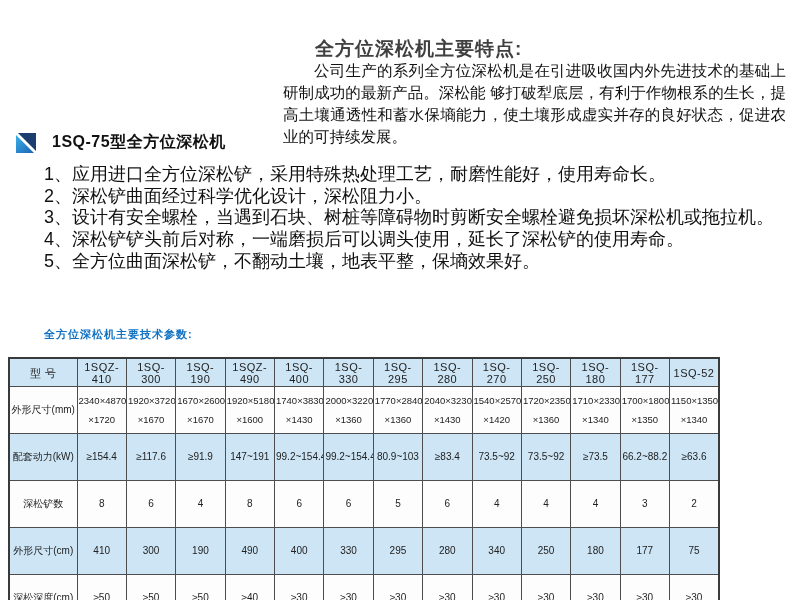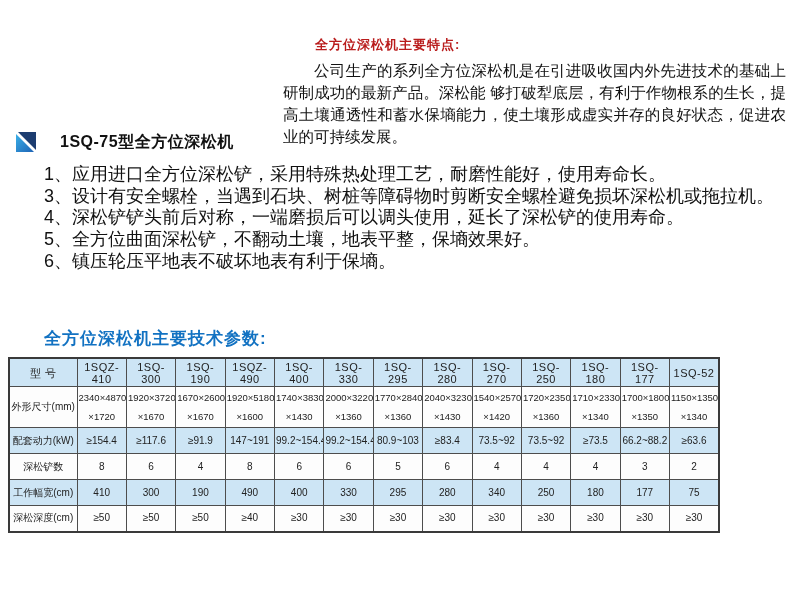--- a/index.html
+++ b/index.html
@@ -6,45 +6,45 @@
   body{
     width:800px;height:600px;
     background:#ffffff;
     font-family:"Liberation Sans","DejaVu Sans",sans-serif;
     color:#1a1a1a;
     position:relative;
     overflow:hidden;
   }
   .features-title{
     position:absolute;left:315px;top:36px;
-    font-size:13px;font-weight:bold;color:#b91c1c;
+    font-size:19px;font-weight:bold;color:#404040;
     letter-spacing:1px;
   }
   .intro{
     position:absolute;left:283px;top:60px;width:503px;
     font-size:15.5px;line-height:22px;
     text-indent:2em;text-align:justify;
     color:#111;
   }
   .model-heading{
     position:absolute;left:16px;top:132px;
-    display:flex;align-items:flex-start;gap:24px;
+    display:flex;align-items:center;gap:16px;
   }
   .model-heading .txt{
     font-size:16px;font-weight:bold;color:#111;letter-spacing:0.5px;
   }
   .logo{width:20px;height:20px;display:block;}
   .feature-list{
     position:absolute;left:44px;top:164px;width:744px;
     margin:0;padding:0;list-style:none;
     font-size:18px;line-height:21.7px;color:#111;
   }
   .params-title{
     position:absolute;left:44px;top:327px;
-    font-size:17px;font-weight:bold;color:#1272c2;
+    font-size:11px;font-weight:bold;color:#1272c2;
     letter-spacing:1px;
   }
   table.specs{
     position:absolute;left:8px;top:357px;width:712px;
     border-collapse:collapse;table-layout:fixed;
     border:2px solid #3a3a3a;
     background:#fdfdfd;
   }
   table.specs th,table.specs td{
     border:1px solid #4d4d4d;
@@ -55,21 +55,21 @@
     overflow:hidden;
   }
   table.specs thead th{
     background:#cde5f5;font-size:11px;height:25px;letter-spacing:0.5px;
   }
   table.specs tbody tr{height:26px;}
   table.specs tbody tr:nth-child(even){background:#cde5f5;}
   table.specs tbody tr.row-dims{height:38px;}
   table.specs tbody tr.row-dims td{font-size:9.5px;line-height:19px;}
   table.specs tbody tr.row-structure td{font-size:9px;}
-  table.specs th.rowlabel{font-size:10px;padding:1px 0;}
+  table.specs th.rowlabel{font-size:10px;padding:17px 0;}
   col.labelcol{width:68px;}
 </style>
 </head>
 <body>
 
 <div class="features-title">全方位深松机主要特点:</div>
 
 <div class="intro">公司生产的系列全方位深松机是在引进吸收国内外先进技术的基础上研制成功的最新产品。深松能 够打破犁底层，有利于作物根系的生长，提高土壤通透性和蓄水保墒能力，使土壤形成虚实并存的良好状态，促进农业的可持续发展。</div>
 
 <div class="model-heading">
@@ -81,24 +81,24 @@
       </linearGradient>
     </defs>
     <polygon points="2,0 20,0 20,18" fill="#1c3d70"></polygon>
     <polygon points="0,2 18,20 0,20" fill="url(#lg)"></polygon>
   </svg>
   <span class="txt">1SQ-75型全方位深松机</span>
 </div>
 
 <ul class="feature-list">
   <li>1、应用进口全方位深松铲，采用特殊热处理工艺，耐磨性能好，使用寿命长。</li>
+  <li>2、深松铲曲面经过科学优化设计，深松阻力小。</li>
   <li>3、设计有安全螺栓，当遇到石块、树桩等障碍物时剪断安全螺栓避免损坏深松机或拖拉机。</li>
   <li>4、深松铲铲头前后对称，一端磨损后可以调头使用，延长了深松铲的使用寿命。</li>
   <li>5、全方位曲面深松铲，不翻动土壤，地表平整，保墒效果好。</li>
-  <li>6、镇压轮压平地表不破坏地表有利于保墒。</li>
 </ul>
 
 <div class="params-title">全方位深松机主要技术参数:</div>
 
 <table class="specs">
   <colgroup>
       <col class="labelcol">
     </colgroup>
   <thead>
       <tr>
@@ -161,21 +161,21 @@
         <td>6</td>
         <td>5</td>
         <td>6</td>
         <td>4</td>
         <td>4</td>
         <td>4</td>
         <td>3</td>
         <td>2</td>
       </tr>
       <tr>
-        <th class="rowlabel">工作幅宽(cm)</th>
+        <th class="rowlabel">外形尺寸(cm)</th>
         <td>410</td>
         <td>300</td>
         <td>190</td>
         <td>490</td>
         <td>400</td>
         <td>330</td>
         <td>295</td>
         <td>280</td>
         <td>340</td>
         <td>250</td>

